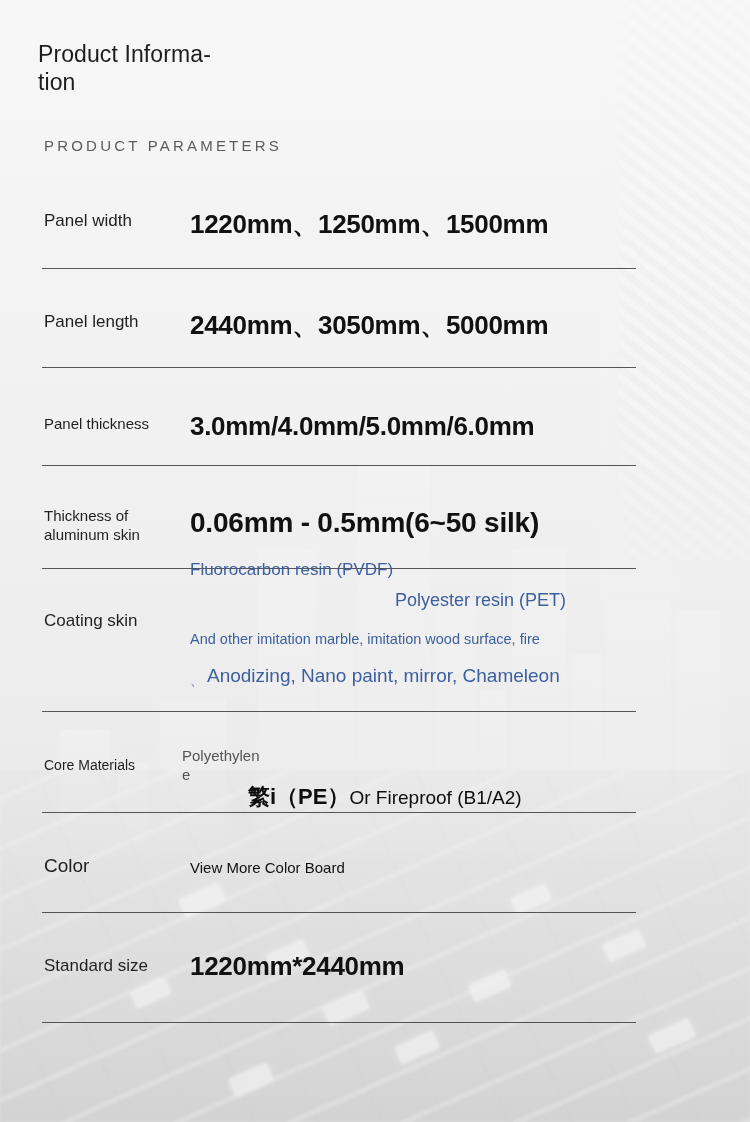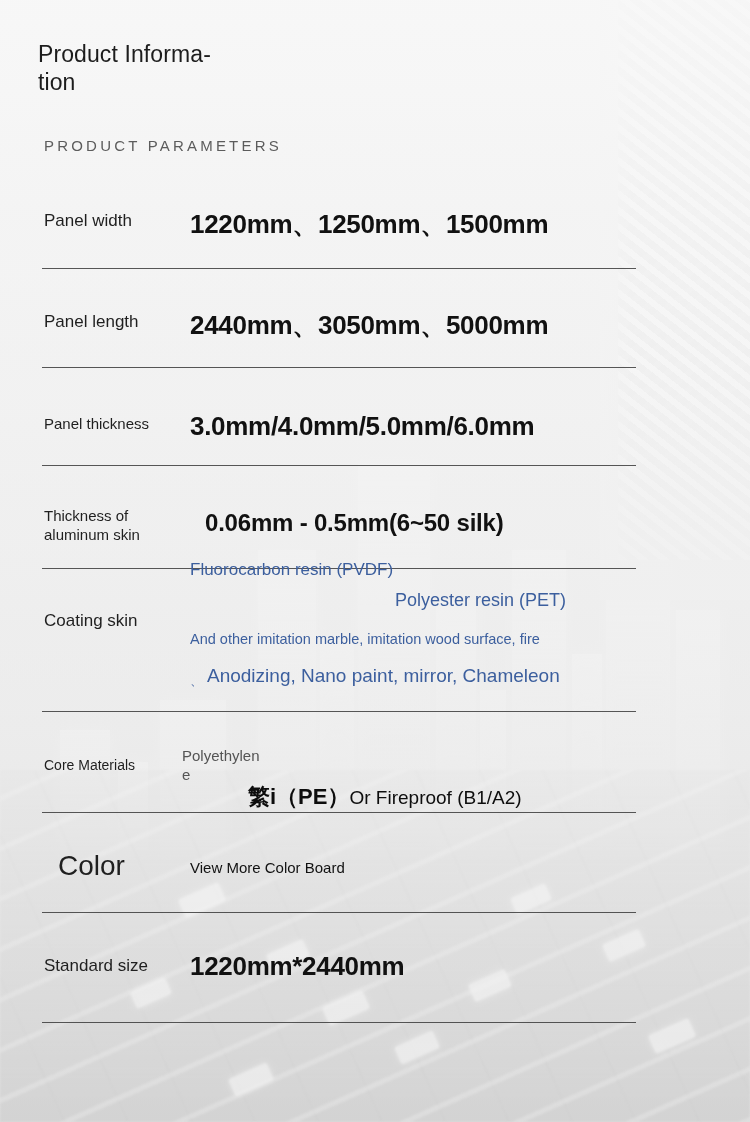--- a/index.html
+++ b/index.html
@@ -154,24 +154,24 @@
     width: 594px;
     height: 1px;
     background: #3a3a3a;
     opacity: .85;
   }
 
   
   .lbl-lg   { font-size: 17px; line-height: 22px; }
   .lbl-md   { font-size: 15px; line-height: 19px; }
   .lbl-sm   { font-size: 14px; line-height: 17px; }
-  .lbl-xl   { font-size: 28px; line-height: 26px; margin-left: 14px; }
+  .lbl-xl   { font-size: 19px; line-height: 26px; }
 
   .val-xl   { font-size: 26px; line-height: 32px; letter-spacing: -.3px; }
-  .val-lg   { font-size: 24px; line-height: 30px; letter-spacing: -.2px; margin-left: 15px; }
+  .val-lg   { font-size: 28px; line-height: 30px; letter-spacing: -.2px; }
   .val-md   { font-size: 15px; line-height: 20px; font-weight: 400; }
 
   
   .coat-line {
     position: absolute;
     color: #3c5f9e;
     font-weight: 400;
     white-space: nowrap;
   }
   .coat-a   { left: 190px; top: 560px;  font-size: 17px; }

